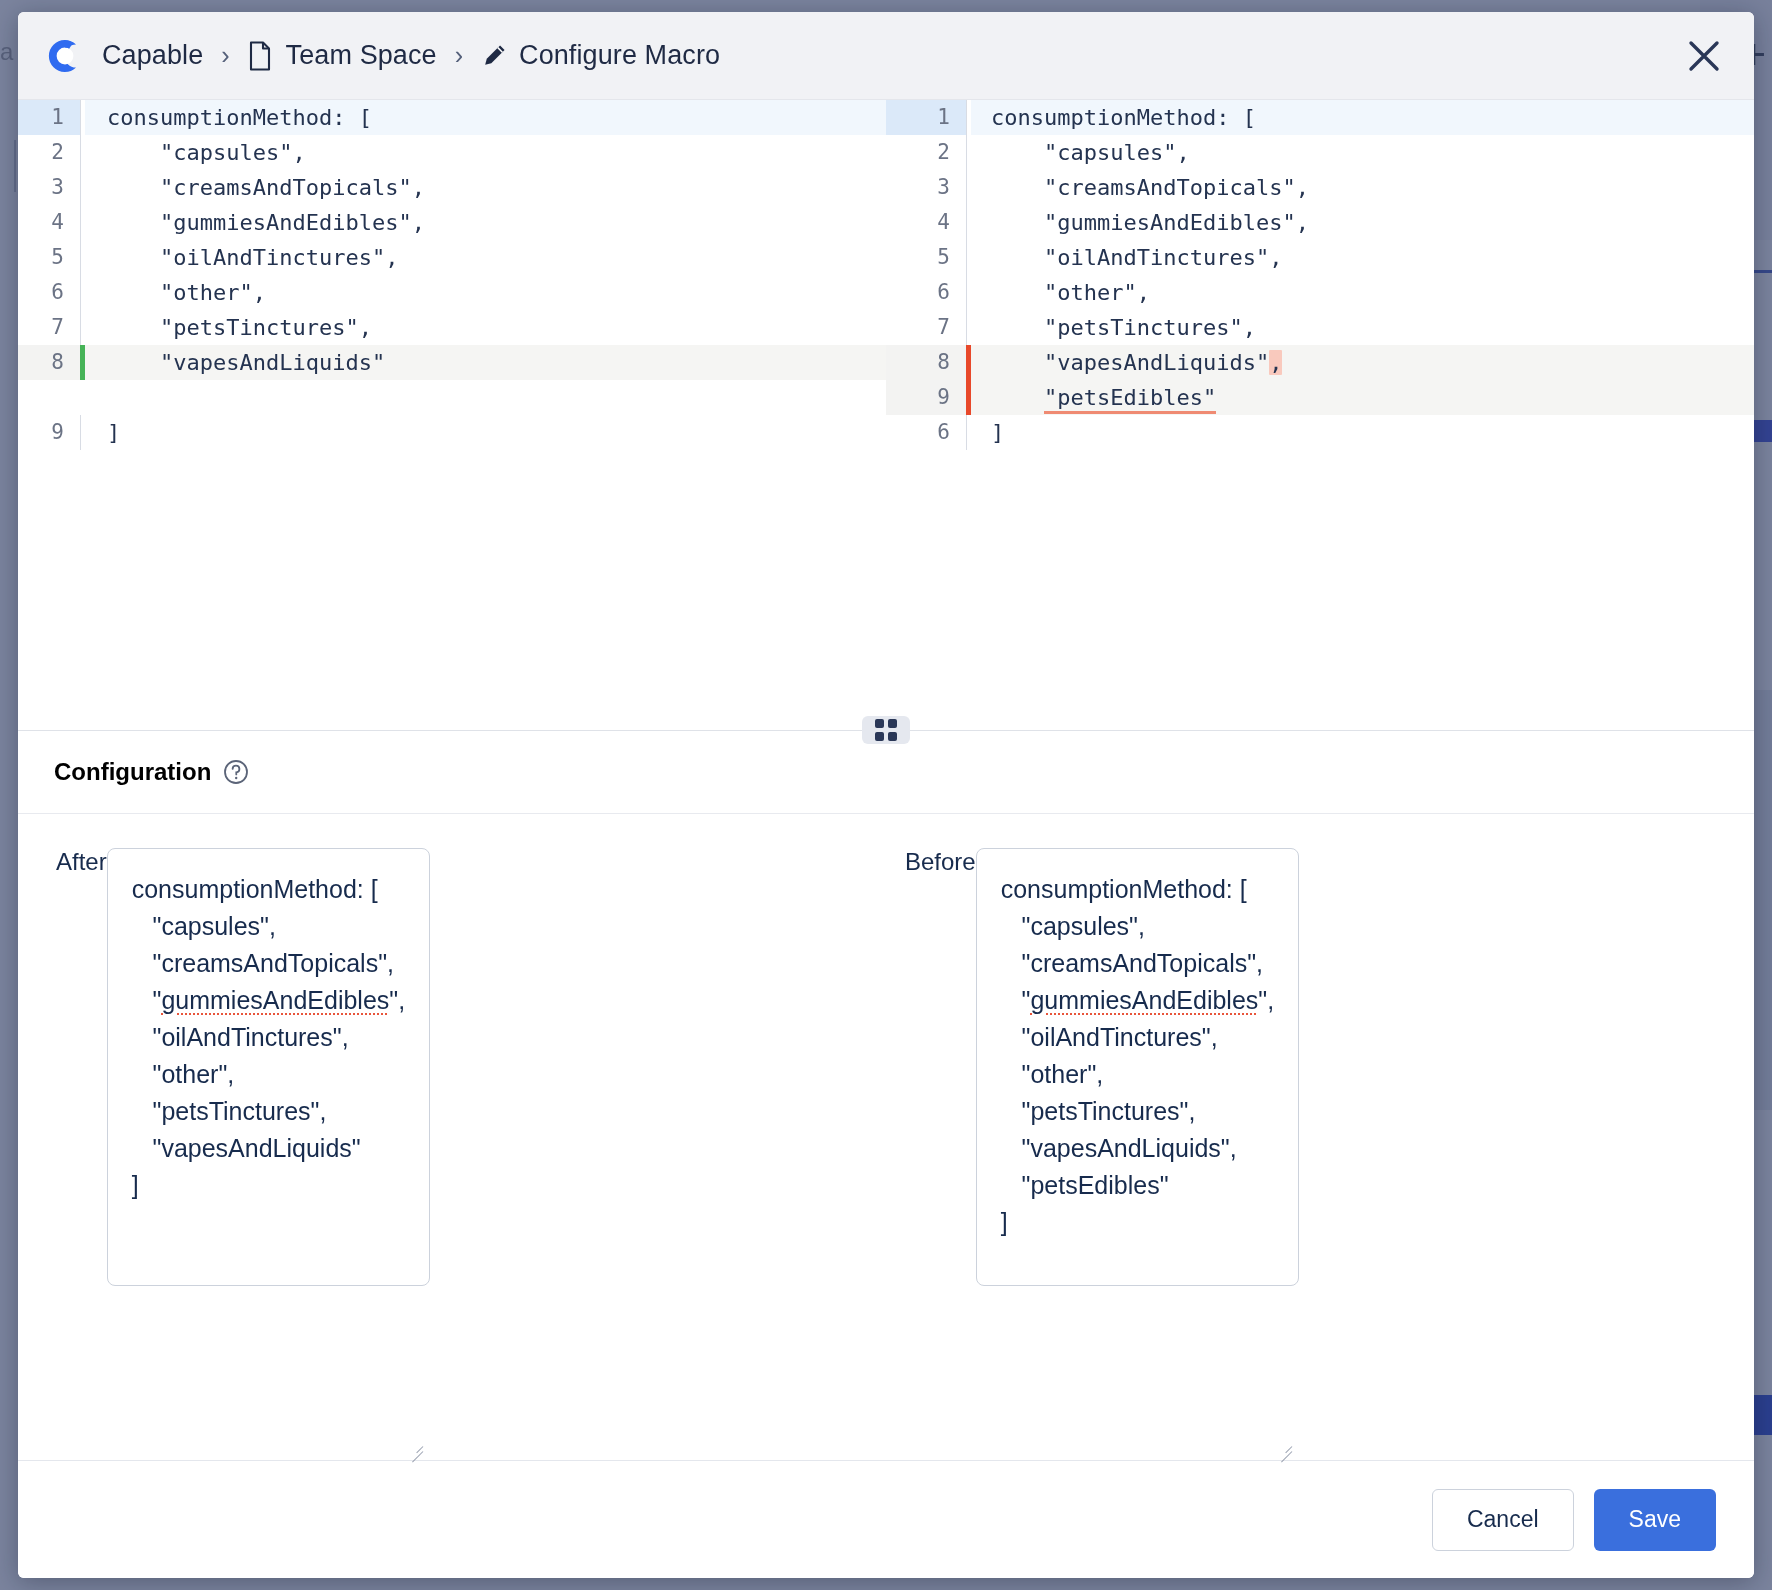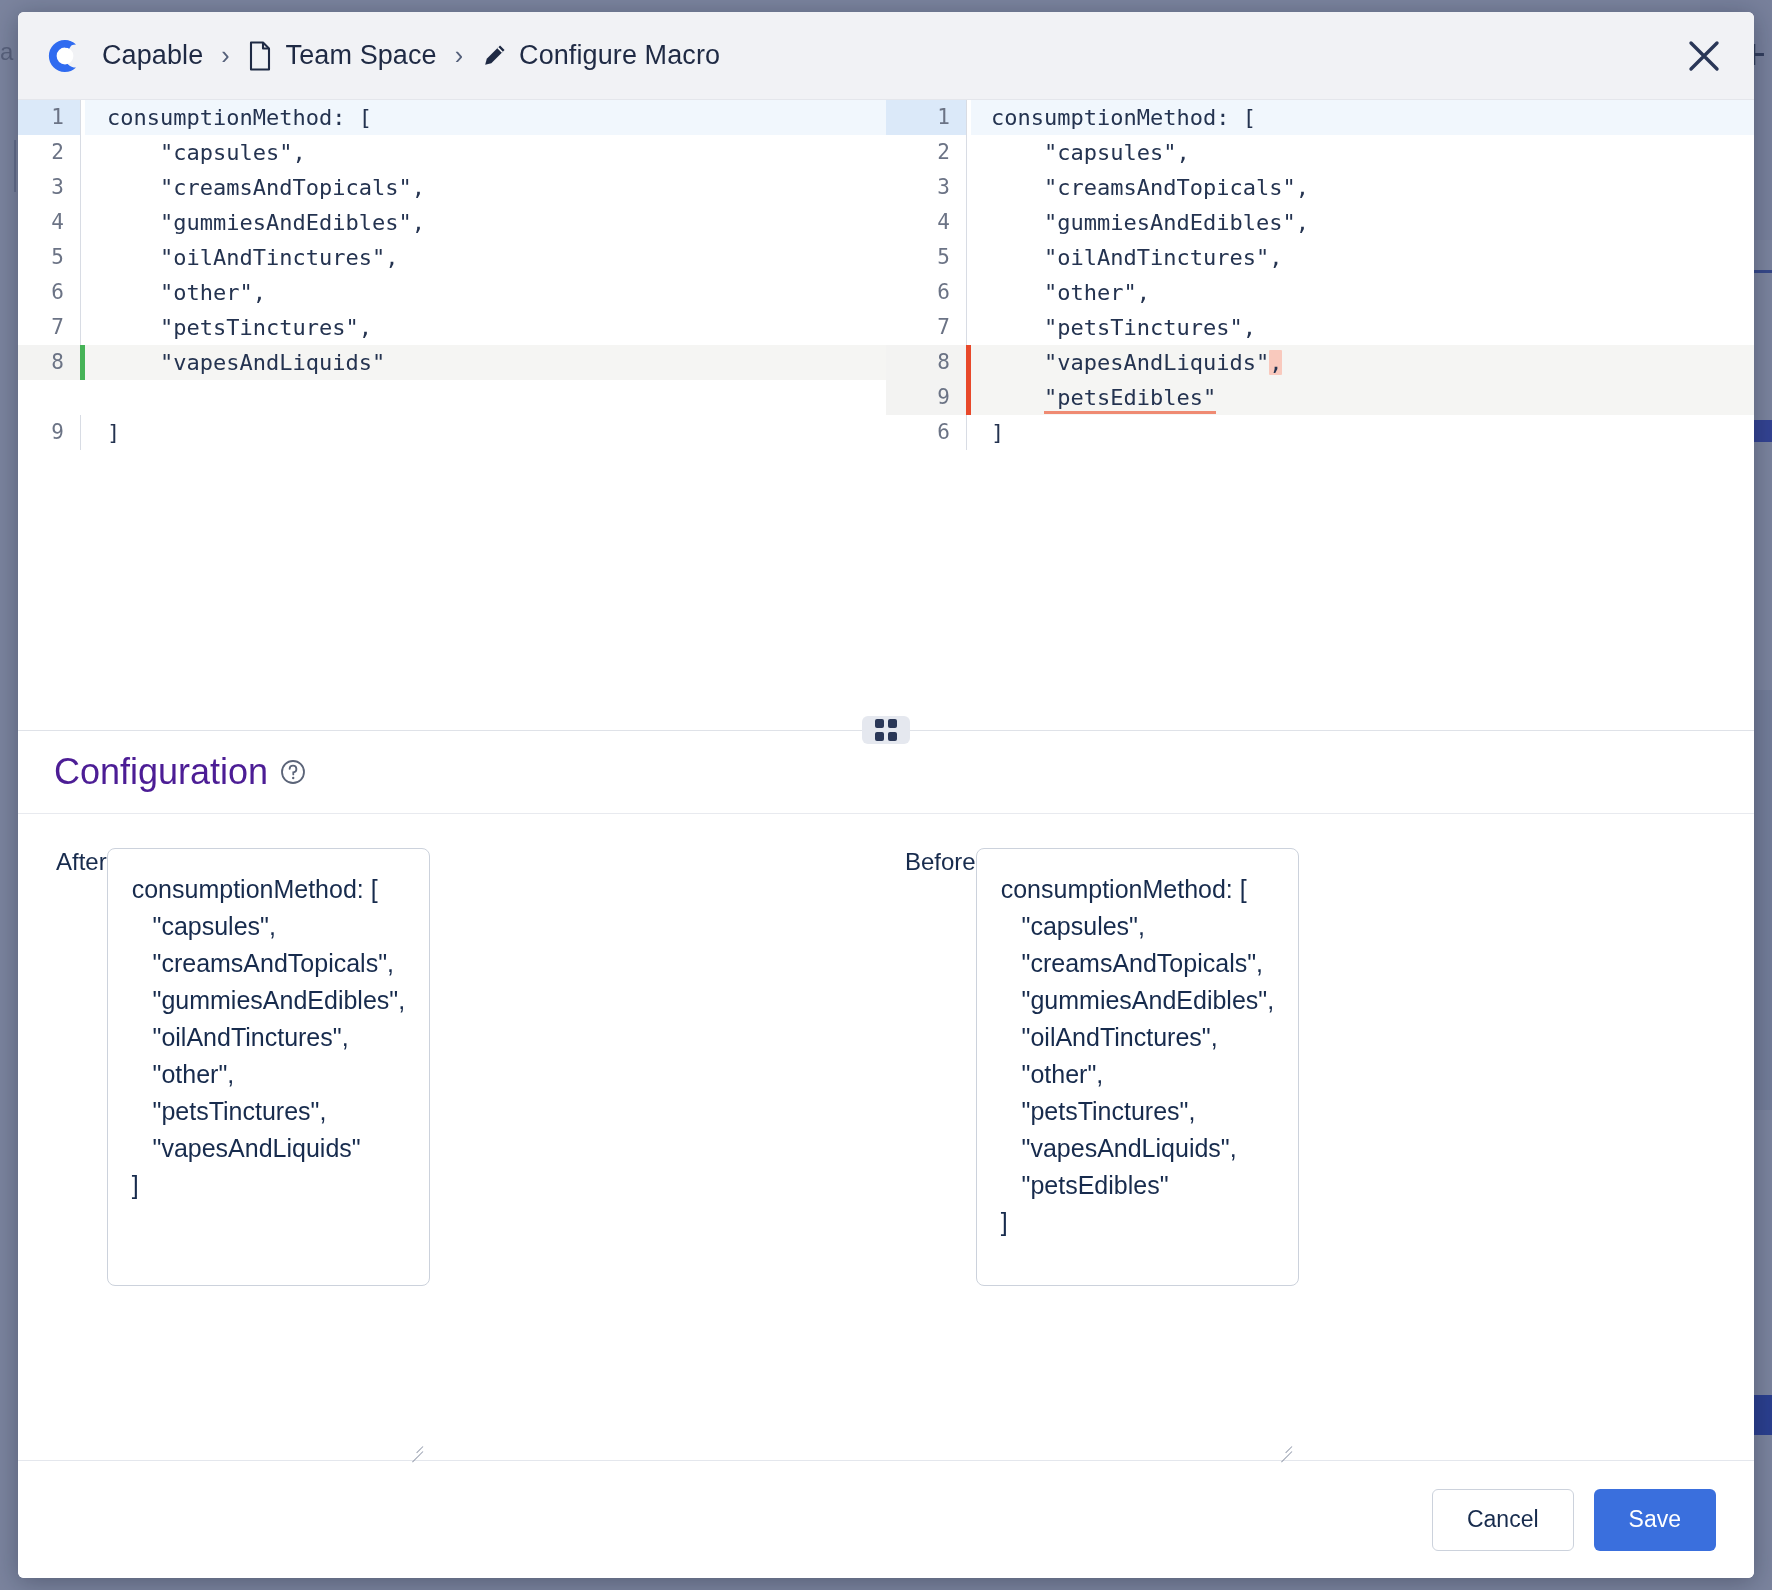--- a/index.html
+++ b/index.html
@@ -218,21 +218,21 @@
   
   #config-header {
     height: 84px;
     display: flex; align-items: center;
     padding: 0 36px;
     border-bottom: 1px solid #e8eaef;
     flex: none;
     background: #fff;
   }
   #config-title {
-    font-size: 36px; font-weight: 400; color: #4c1d95;
+    font-size: 24px; font-weight: 700; color: #000000;
   }
   #config-help {
     margin-left: 12px;
     width: 26px; height: 26px;
     border-radius: 50%;
     display: inline-flex; align-items: center; justify-content: center;
     cursor: pointer;
   }
 
   #config-body {
@@ -259,20 +259,21 @@
     font-size: 25px;
     line-height: 37px;
     color: #172b4d;
     background: #fff;
     white-space: pre;
     overflow: hidden;
     outline: none;
     resize: none;
   }
   .spell {
+    text-decoration: underline;
     text-decoration-style: dotted;
     text-decoration-color: #e8553b;
     text-decoration-thickness: 2px;
     text-underline-offset: 4px;
     text-align: right;
   }
   .resize-grip {
     position: absolute;
     right: 7px; bottom: 6px;
     width: 16px; height: 16px;

